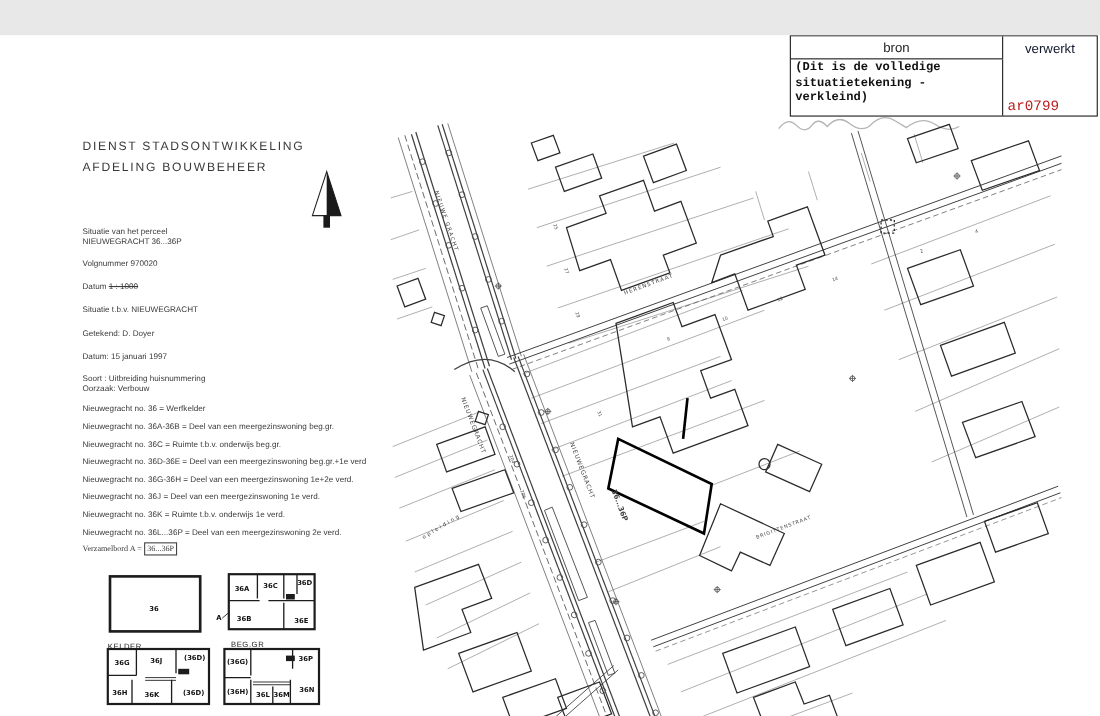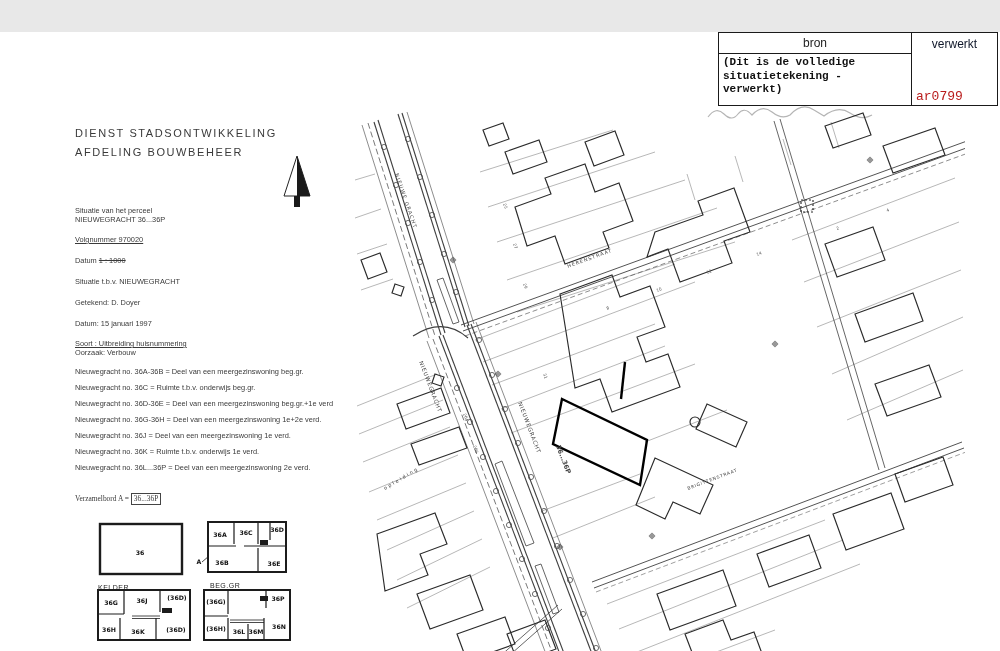--- a/index.html
+++ b/index.html
@@ -20,21 +20,21 @@
     font-family:"Liberation Mono",monospace;font-size:13px;color:#b91c1c;padding:0 2px 1px 4px;}
   .scribble{position:absolute;left:700px;top:71px;}
 
   
   .letterhead{position:absolute;left:75px;top:92px;font-size:11px;letter-spacing:1.6px;
     line-height:19px;color:#3a3a3a;}
   .north-arrow{position:absolute;left:281px;top:122px;}
 
   
   .details{position:absolute;left:75px;top:174px;font-size:7.4px;line-height:9px;color:#3a3a3a;}
-  .details .gap-l{margin-top:11px;text-decoration:underline;}
+  .details .gap-l{margin-top:11px;}
   .details .gap-m{margin-top:12px;}
   .strike{text-decoration:line-through;}
 
   .huisnummer-list{position:absolute;left:75px;top:332px;font-size:7.4px;line-height:16px;color:#3a3a3a;}
   .verzamelbord{position:absolute;left:75px;top:462px;font-size:7.4px;color:#3a3a3a;font-family:Liberation Serif, serif;}
   .boxed{border:0.9px solid #444;padding:0 2px 1px 2px;margin-left:2px;}
 
   
   .plan{position:absolute;margin:0;}
   .plan-kelder{left:98px;top:490px;}
@@ -61,21 +61,21 @@
 </head>
 <body>
 
 <div class="page">
 
   <div class="header-table">
     <div class="ht-cell ht-head-bron">bron</div>
     <div class="ht-cell ht-head-verwerkt">verwerkt</div>
     <div class="ht-cell ht-note">(Dit is de volledige
  situatietekening -
- verwerkt)</div>
+ verkleind)</div>
     <div class="ht-cell ht-value">ar0799</div>
   </div>
   <svg class="scribble" width="210" height="22">
     <path d="M8,14 q8,-11 16,-3 t14,0 t14,1 q10,-11 20,-3 t18,3 q12,-13 24,-5 l10,6 q14,-11 26,-3 t22,2" stroke="#b5b5b5" stroke-width="1.2" fill="none"></path>
   </svg>
 
   <div class="letterhead">
     <div>DIENST STADSONTWIKKELING</div>
     <div>AFDELING BOUWBEHEER</div>
   </div>
@@ -95,20 +95,21 @@
       <span class="strike">1 : 1000</span>
     </div>
     <div class="gap-m">Situatie t.b.v. NIEUWEGRACHT</div>
     <div class="gap-m">Getekend: D. Doyer</div>
     <div class="gap-m">Datum: 15 januari 1997</div>
     <div class="gap-l">Soort : Uitbreiding huisnummering</div>
     <div>Oorzaak: Verbouw</div>
   </div>
 
   <div class="huisnummer-list">
+    <div>Nieuwegracht no. 36    = Werfkelder</div>
     <div>Nieuwegracht no. 36A-36B = Deel van een meergezinswoning beg.gr.</div>
     <div>Nieuwegracht no. 36C = Ruimte t.b.v. onderwijs beg.gr.</div>
     <div>Nieuwegracht no. 36D-36E = Deel van een meergezinswoning beg.gr.+1e verd</div>
     <div>Nieuwegracht no. 36G-36H = Deel van een meergezinswoning 1e+2e verd.</div>
     <div>Nieuwegracht no. 36J = Deel van een meergezinswoning 1e verd.</div>
     <div>Nieuwegracht no. 36K = Ruimte t.b.v. onderwijs 1e verd.</div>
     <div>Nieuwegracht no. 36L...36P = Deel van een meergezinswoning 2e verd.</div>
   </div>
 
   <div class="verzamelbord">

